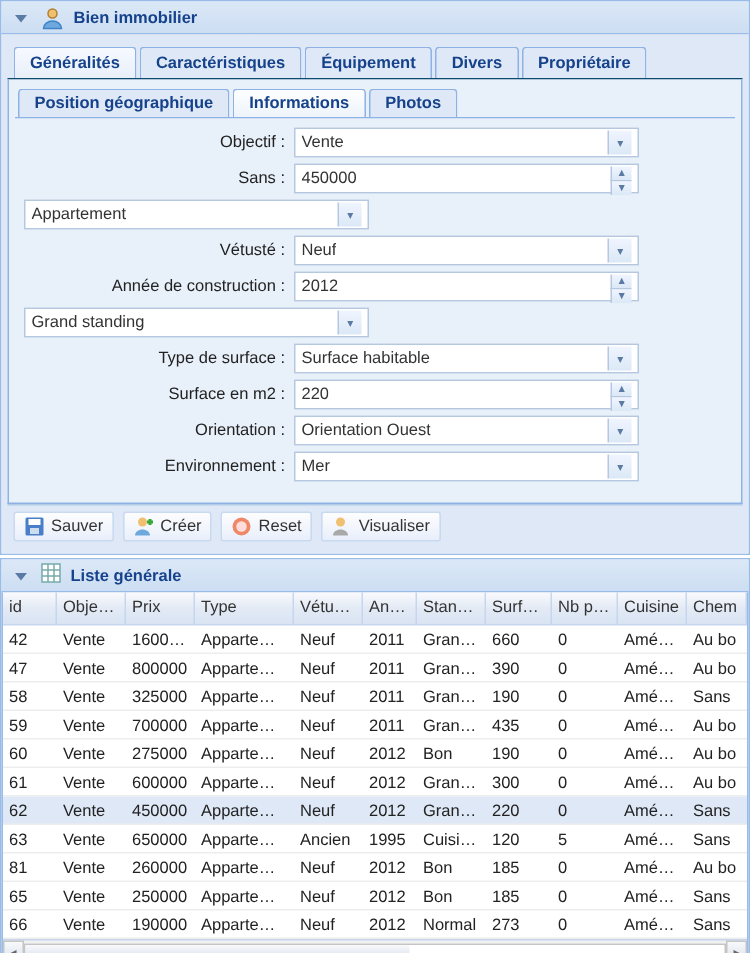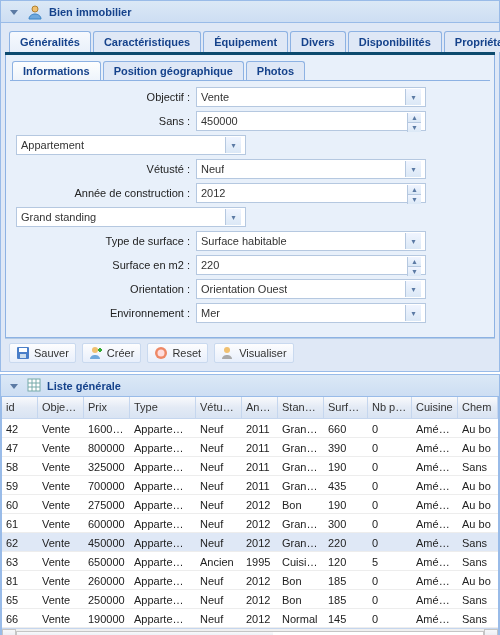--- a/index.html
+++ b/index.html
@@ -33,21 +33,21 @@
     border:1px solid transparent;
   }
   .panel-body {
     background: #dfe8f6;
     padding: 4px;
   }
 
   
   .tabstrip {
     display: flex;
-    border-bottom: 3px solid #0c4a6e;
+    border-bottom: 1px solid #0c4a6e;
     background: #dfe8f6;
     padding: 4px 4px 0 4px;
     gap: 2px;
   }
   .tab {
     padding: 4px 10px;
     border: 1px solid #8db2e3;
     border-bottom: none;
     border-radius: 3px 3px 0 0;
     background: #dfe8f6;
@@ -216,29 +216,28 @@
     <span>Bien immobilier</span>
   </div>
 
   <div class="panel-body">
 
     <div class="tabstrip" id="main-tabs">
         <div class="tab active">Généralités</div>
         <div class="tab">Caractéristiques</div>
         <div class="tab">Équipement</div>
         <div class="tab">Divers</div>
-        <div class="tab">Disponibilités</div>
         <div class="tab">Propriétaire</div>
       </div>
 
     <div class="tab-content">
 
       <div class="subtabstrip" id="sub-tabs">
+          <div class="subtab">Position géographique</div>
           <div class="subtab active">Informations</div>
-          <div class="subtab">Position géographique</div>
           <div class="subtab">Photos</div>
         </div>
 
       <div class="form" id="form-area">
           <div class="form-row">
             <div class="form-label">Objectif :</div>
             <div class="form-field">
               <div class="combo">
                 <span class="val">Vente</span>
                 <div class="trigger">▾</div>
@@ -545,21 +544,21 @@
           <div class="grid-col" style="width: 40px;">Sans</div>
         </div>
         <div class="grid-row">
           <div class="grid-col" style="width: 36px;">66</div>
           <div class="grid-col" style="width: 46px;">Vente</div>
           <div class="grid-col" style="width: 46px;">190000</div>
           <div class="grid-col" style="width: 66px;">Appartement</div>
           <div class="grid-col" style="width: 46px;">Neuf</div>
           <div class="grid-col" style="width: 36px;">2012</div>
           <div class="grid-col" style="width: 46px;">Normal</div>
-          <div class="grid-col" style="width: 44px;">145</div>
+          <div class="grid-col" style="width: 44px;">273</div>
           <div class="grid-col" style="width: 44px;">0</div>
           <div class="grid-col" style="width: 46px;">Aména...</div>
           <div class="grid-col" style="width: 40px;">Sans</div>
         </div>
       </div>
     <div class="hscroll">
       <div class="arrow left">◂</div>
       <div class="track">
           <div class="thumb"></div>
         </div>

